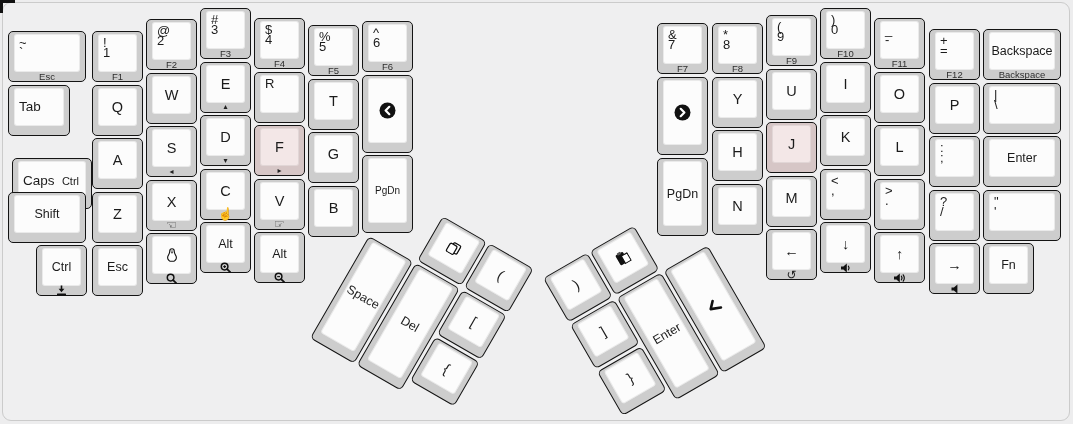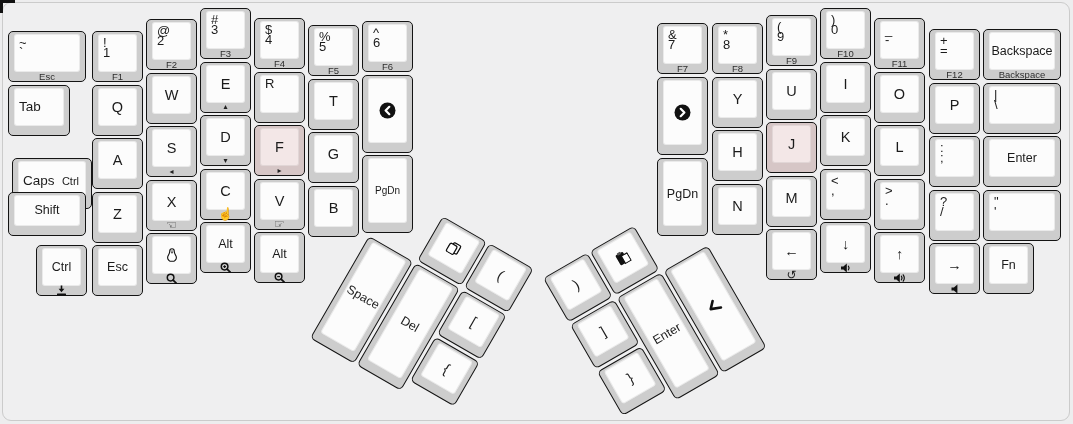--- a/index.html
+++ b/index.html
@@ -160,21 +160,21 @@
       <div class="key" style="left: 308px; top: 132px; width: 51px; height: 51px;">
         <div class="cap">
           <span class="lg lg-center" style="font-size: 14.5px;">G</span>
         </div>
       </div>
       <div class="key" style="left: 362px; top: 155px; width: 51px; height: 78px;">
         <div class="cap">
           <span class="lg lg-center" style="font-size: 10px;">PgDn</span>
         </div>
       </div>
-      <div class="key" style="left: 8px; top: 191.5px; width: 78px; height: 44px;">
+      <div class="key" style="left: 8px; top: 191.5px; width: 78px; height: 51px;">
         <div class="cap">
           <span class="lg lg-center" style="font-size: 12.5px;">Shift</span>
         </div>
       </div>
       <div class="key" style="left: 92px; top: 191.5px; width: 51px; height: 51px;">
         <div class="cap">
           <span class="lg lg-center" style="font-size: 14.5px;">Z</span>
         </div>
       </div>
       <div class="key" style="left: 146px; top: 179.5px; width: 51px; height: 51px;">

